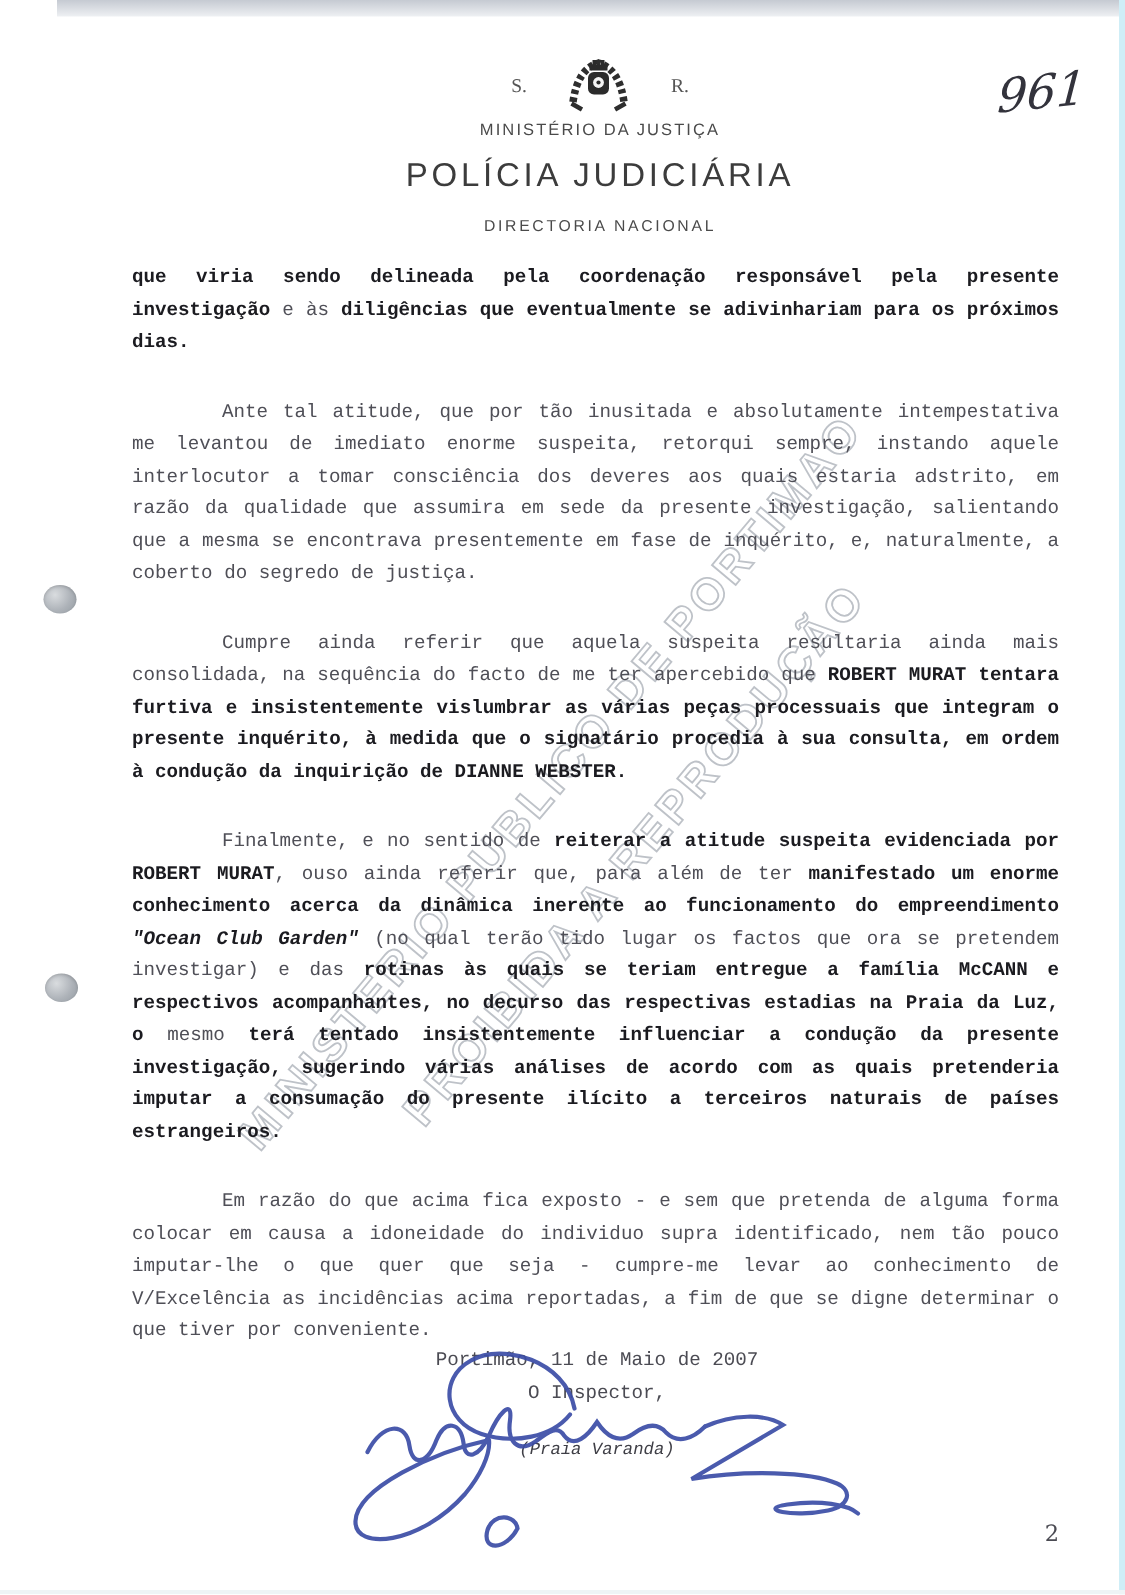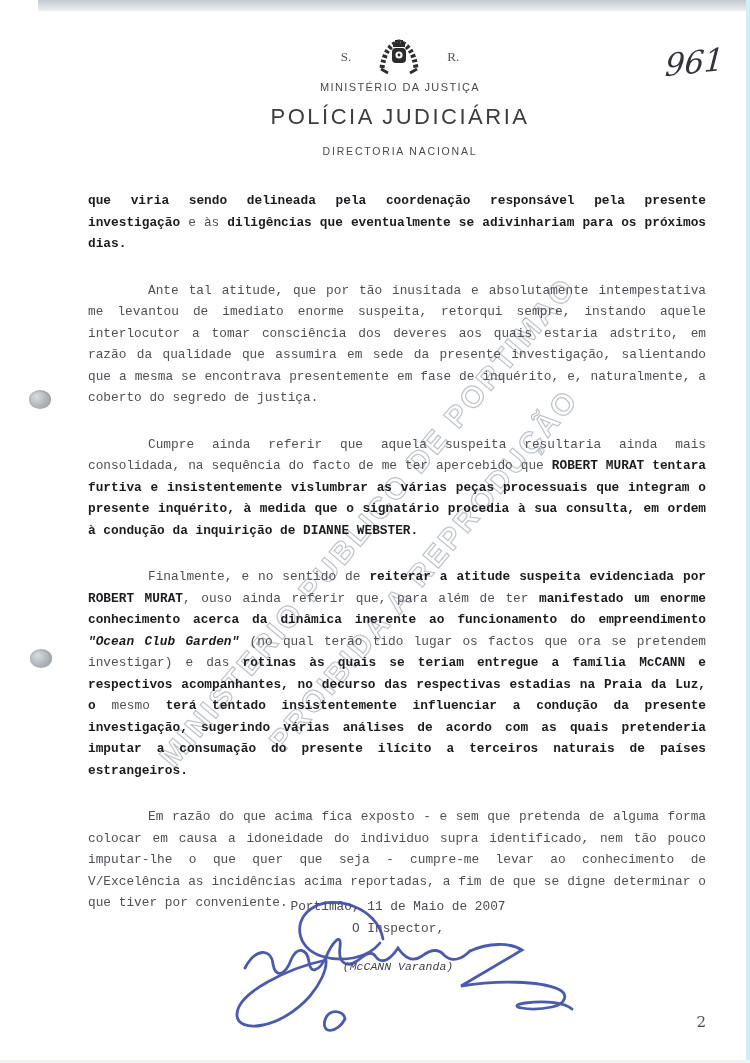--- a/index.html
+++ b/index.html
@@ -34,21 +34,21 @@
   
   .wm{position:absolute;white-space:nowrap;z-index:1;
     font-family:"Liberation Sans",sans-serif;font-size:30px;font-weight:bold;
     letter-spacing:3px;color:transparent;
     -webkit-text-stroke:1.2px #b3b8bf;opacity:.85;}
   .wm1{left:368px;top:522px;transform:translate(-50%,-50%) rotate(-50deg);}
   .wm2{left:424px;top:570px;transform:translate(-50%,-50%) rotate(-50deg);}
 
   
   .doc-body{position:absolute;left:88px;top:174px;width:618px;z-index:2;
-    font-size:12.8px;line-height:21.5px;color:#4f4f57;margin-top:16px;}
+    font-size:12.8px;line-height:21.5px;color:#4f4f57;}
   .para{margin:0 0 25px 0;text-align:justify;}
   .para.indent{text-indent:60px;}
   .para span.b{font-weight:bold;color:#1b1b20;}
   .para span.u{text-decoration-thickness:1.4px;text-underline-offset:3px;}
   .para span.i{font-style:italic;}
 
   
   .footer{position:absolute;left:88px;width:620px;top:896px;z-index:2;
     text-align:center;font-size:12.8px;line-height:21.5px;color:#4b4b53;}
   .signer-name{margin-top:17px;font-size:11.5px;font-style:italic;color:#3f3f46;}
@@ -110,21 +110,21 @@
       <p class="para"><span class="b">que viria sendo delineada pela coordenação responsável pela presente investigação </span><span>e às </span><span class="b">diligências que eventualmente se adivinhariam para os próximos dias.</span></p>
       <p class="para indent"><span>Ante tal atitude, que por tão inusitada e absolutamente intempestativa me levantou de imediato enorme suspeita, retorqui sempre, instando aquele interlocutor a tomar consciência dos deveres aos quais estaria adstrito, em razão da qualidade que assumira em sede da presente investigação, salientando que a mesma se encontrava presentemente em fase de inquérito, e, naturalmente, a coberto do segredo de justiça.</span></p>
       <p class="para indent"><span>Cumpre ainda referir que aquela suspeita resultaria ainda mais consolidada, na sequência do facto de me ter apercebido que </span><span class="b u">ROBERT MURAT</span><span class="b"> </span><span class="b">tentara furtiva e insistentemente vislumbrar as várias peças processuais que integram o presente inquérito, à medida que o signatário procedia à sua consulta, em ordem à condução da inquirição de </span><span class="b u">DIANNE WEBSTER</span><span class="b">.</span></p>
       <p class="para indent"><span>Finalmente, e no sentido de </span><span class="b">reiterar a atitude suspeita evidenciada por </span><span class="b u">ROBERT MURAT</span><span>, ouso ainda referir que, para além de ter </span><span class="b">manifestado um enorme conhecimento acerca da dinâmica inerente ao funcionamento do empreendimento </span><span class="b i">"Ocean Club Garden"</span><span> (no qual terão tido lugar os factos que ora se pretendem investigar) e das </span><span class="b">rotinas às quais se teriam entregue a </span><span class="b u">família McCANN</span><span class="b"> e respectivos acompanhantes, no decurso das respectivas estadias na Praia da Luz, o </span><span>mesmo </span><span class="b">terá tentado insistentemente influenciar a condução da presente investigação, sugerindo várias análises de acordo com as quais pretenderia imputar a consumação do presente ilícito a terceiros naturais de países estrangeiros.</span></p>
       <p class="para indent"><span>Em razão do que acima fica exposto - e sem que pretenda de alguma forma colocar em causa a idoneidade do individuo supra identificado, nem tão pouco imputar-lhe o que quer que seja - cumpre-me levar ao conhecimento de V/Excelência as incidências acima reportadas, a fim de que se digne determinar o que tiver por conveniente.</span></p>
     </div>
 
   <div class="footer">
     <div>Portimão, 11 de Maio de 2007</div>
     <div>O Inspector,</div>
-    <div class="signer-name">(McCANN Varanda)</div>
+    <div class="signer-name">(Praia Varanda)</div>
   </div>
 
   <div class="signature">
     <svg width="350" height="158" viewBox="0 0 350 158" fill="none">
       <g stroke="#3b4da6" stroke-width="2.8" stroke-linecap="round" fill="none" opacity="0.92">
 
         <path d="M158 46 C152 14 110 2 89 14 C67 26 71 55 96 63 C118 70 143 65 155 50"></path>
 
         <path d="M101 67 C64 75 13 99 12 121 C11 141 55 137 85 103 C95 91 102 77 101 67"></path>
 

